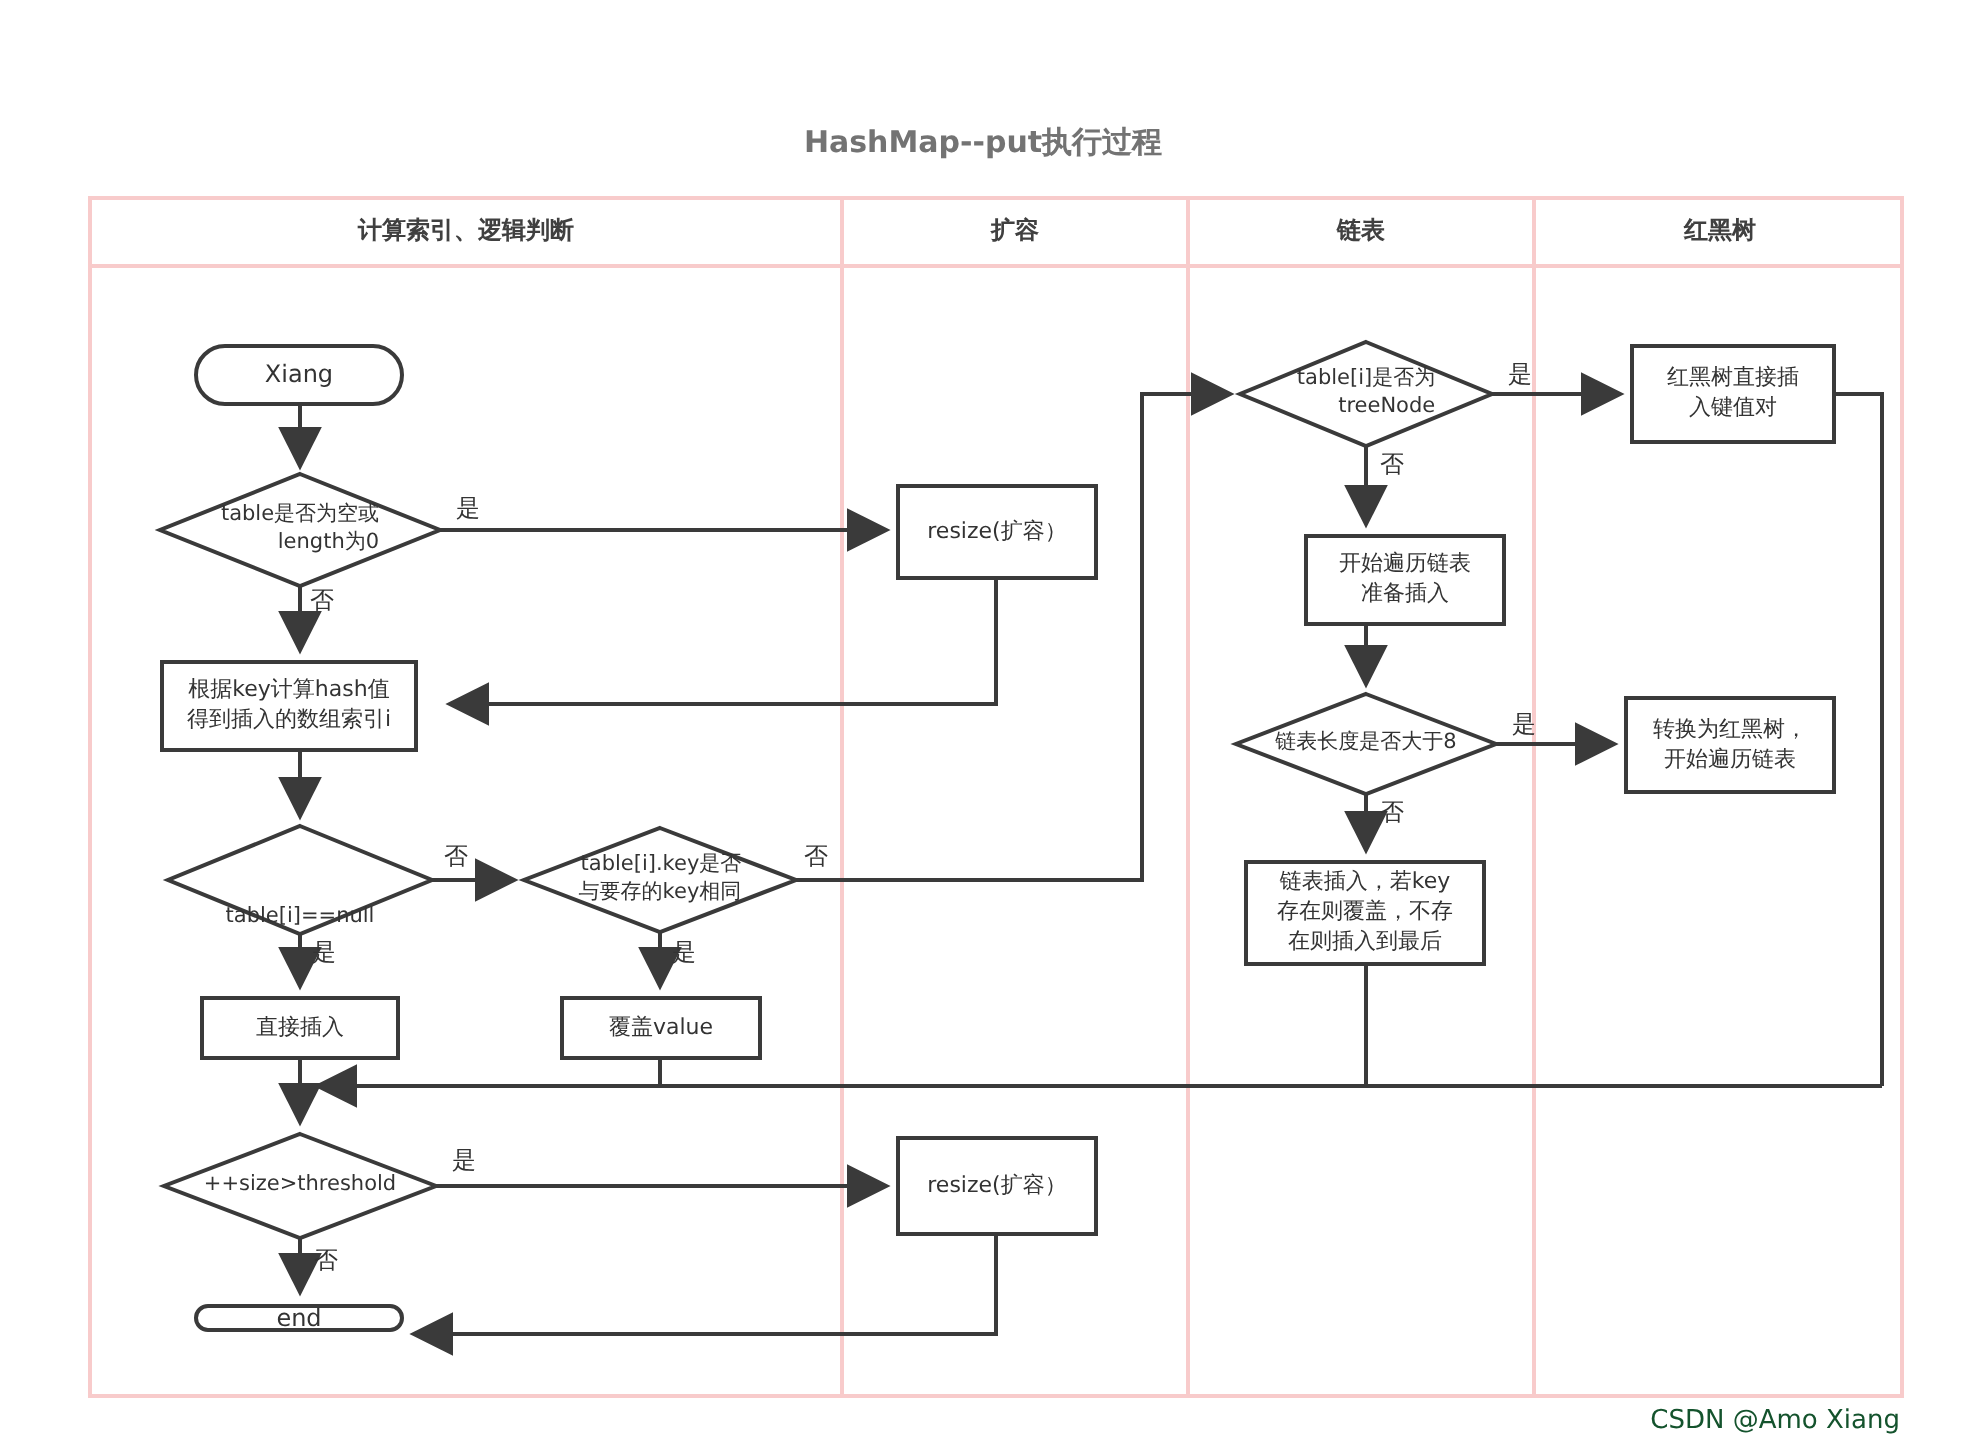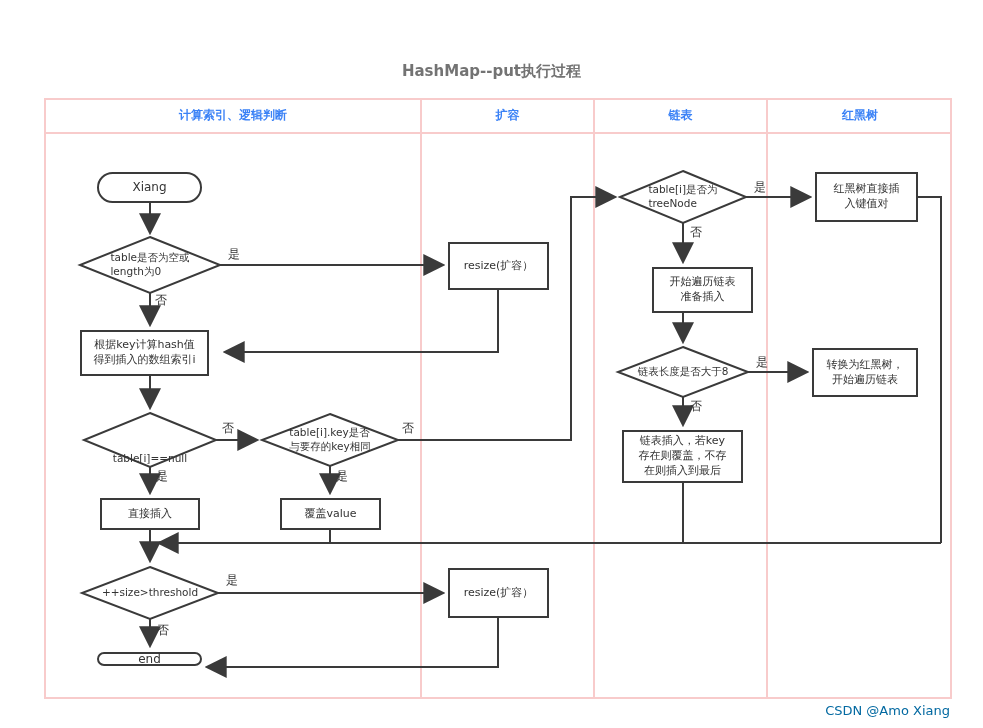--- a/index.html
+++ b/index.html
@@ -14,37 +14,37 @@
   }
   
   .lane-frame{
     position:absolute;left:44px;top:98px;width:908px;height:601px;
     border:2px solid #f8cbcb;box-sizing:border-box;background:transparent;
   }
   .lane-divider{position:absolute;top:98px;height:601px;width:2px;background:#f8cbcb;}
   .lane-header-sep{position:absolute;left:44px;top:132px;width:908px;height:2px;background:#f8cbcb;}
   .lane-header{
     position:absolute;top:98px;height:34px;display:flex;align-items:center;justify-content:center;
-    font-size:12px;font-weight:bold;color:#3b82f6;border-radius:10px;
+    font-size:12px;font-weight:bold;color:#404040;border-radius:10px;
   }
   
   svg.flow{position:absolute;left:0;top:0;width:983px;height:728px;}
   .node{
     position:absolute;box-sizing:border-box;background:#fff;border:2px solid #3a3a3a;
     display:flex;align-items:center;justify-content:center;text-align:center;
     font-size:11px;line-height:1.35;white-space:pre-line;z-index:3;
   }
   .term{border-radius:16px;font-size:12px;}
   .dlabel{
-    position:absolute;display:flex;align-items:center;justify-content:center;text-align:left;
+    position:absolute;display:flex;align-items:center;justify-content:center;text-align:right;
     font-size:10.5px;line-height:1.3;white-space:pre-line;z-index:3;
   }
   .elabel{position:absolute;font-size:12px;color:#333;z-index:4;}
   .watermark{
-    position:absolute;top:703px;right:33px;font-size:13px;color:#0369a1;z-index:5;
+    position:absolute;top:703px;right:33px;font-size:13px;color:#14532d;z-index:5;
   }
 </style>
 </head>
 <body>
 
 <div class="title">HashMap--put执行过程</div>
 
 <div class="lane-frame"></div>
 <div class="lane-divider" style="left:420px"></div>
 <div class="lane-divider" style="left:593px"></div>

